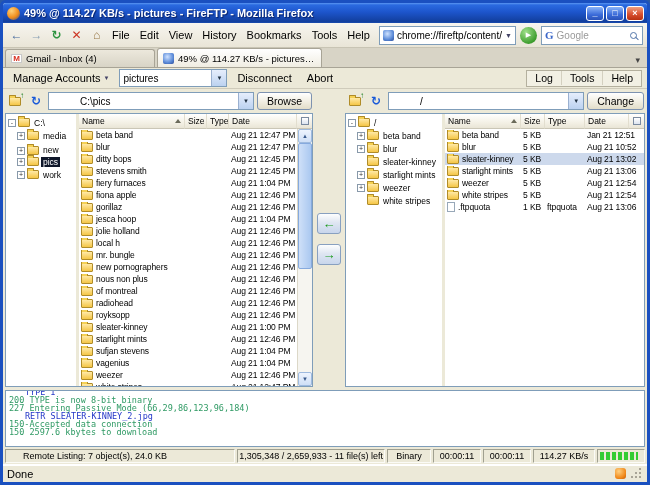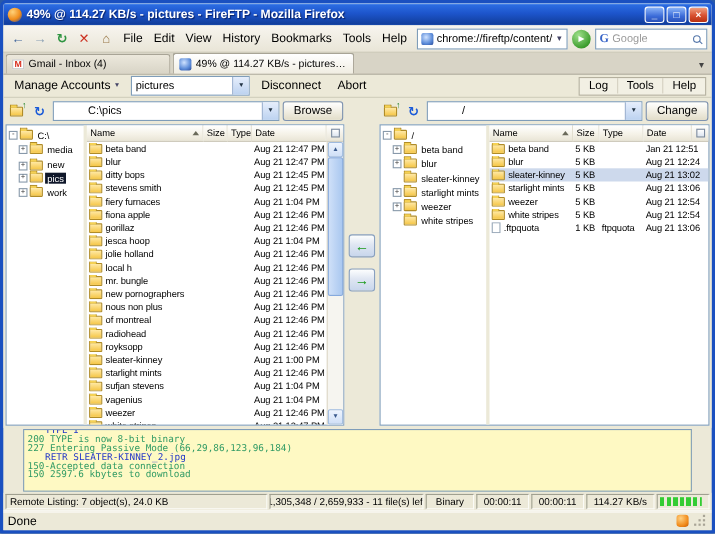--- a/index.html
+++ b/index.html
@@ -114,29 +114,29 @@
   #remote-pane .c-size{width:24px;}
   #remote-pane .c-type{width:40px;}
   
   .vscroll{width:15px;flex:none;background:#f6f5f0;border-left:1px solid #dcd8c8;display:flex;flex-direction:column;}
   .sb-btn{height:14px;flex:none;background:linear-gradient(#eef4fe,#cfdff6);border:1px solid #9ebadf;
     border-radius:2px;font-size:6px;color:#39598c;display:flex;align-items:center;justify-content:center;}
   .sb-track{flex:1;position:relative;}
   .sb-thumb{position:absolute;top:0;left:0;right:0;height:55%;border:1px solid #86aade;border-radius:2px;
     background:linear-gradient(90deg,#cfe0f8,#aac8f0);}
   
-  .logpane{height:57px;flex:none;margin:1px 18px;border:1px solid #7f9db9;background:#fef9c3;overflow:hidden;padding:0 3px;}
+  .logpane{height:57px;flex:none;margin:1px 2px;border:1px solid #7f9db9;background:#ffffff;overflow:hidden;padding:0 3px;}
   #logbody{margin-top:-3px;}
   .logline{font-family:"DejaVu Sans Mono","Liberation Mono",monospace;font-size:8.5px;line-height:8px;white-space:nowrap;}
   .logline.command{color:#2438c8;padding-left:16px;}
   .logline.response{color:#2f9a64;}
   
   .ftpstatus{height:16px;flex:none;display:flex;gap:2px;padding:1px 2px;background:#ece9d8;}
   .seg{border:1px solid;border-color:#a0a090 #fbfbf6 #fbfbf6 #a0a090;font-size:9px;display:flex;
-    align-items:center;padding:0 3px;white-space:nowrap;overflow:hidden;}
+    align-items:center;padding:0 17px;white-space:nowrap;overflow:hidden;}
   .seg-listing{flex:2;}
   .seg-transfer{flex:1.15;justify-content:center;}
   .seg-mode{width:44px;justify-content:center;flex:none;}
   .seg-time{width:48px;justify-content:center;flex:none;}
   .seg-speed{width:62px;justify-content:center;flex:none;}
   .seg-progress{width:48px;flex:none;padding:2px;}
   #pfill{height:100%;background:repeating-linear-gradient(90deg,#33cc33 0 4px,rgba(0,0,0,0) 4px 6px);}
   
   .ffstatus{height:18px;flex:none;display:flex;align-items:center;gap:4px;padding:0 4px;background:#ece9d8;
     border-top:1px solid #ffffff;box-shadow:inset 0 1px 0 #fff;font-size:11px;}
@@ -588,21 +588,21 @@
                   <div class="cell c-type"></div>
                   <div class="cell c-date">Jan 21 12:51</div>
                 </div>
                 <div class="lrow">
                   <div class="cell c-name">
                     <span class="fi"></span>
                     <span class="ntext">blur</span>
                   </div>
                   <div class="cell c-size">5 KB</div>
                   <div class="cell c-type"></div>
-                  <div class="cell c-date">Aug 21 12:24</div>
+                  <div class="cell c-date">Aug 21 10:52</div>
                 </div>
                 <div class="lrow rowsel">
                   <div class="cell c-name">
                     <span class="fi"></span>
                     <span class="ntext">sleater-kinney</span>
                   </div>
                   <div class="cell c-size">5 KB</div>
                   <div class="cell c-type"></div>
                   <div class="cell c-date">Aug 21 13:02</div>
                 </div>

